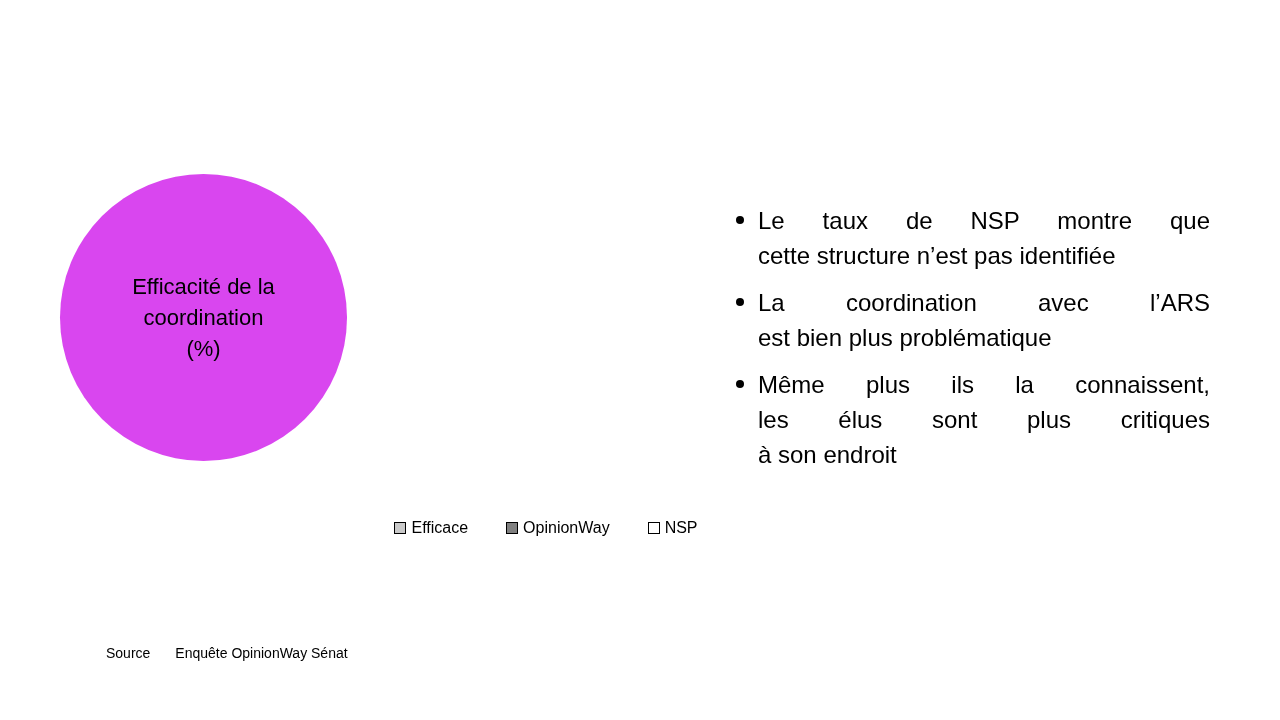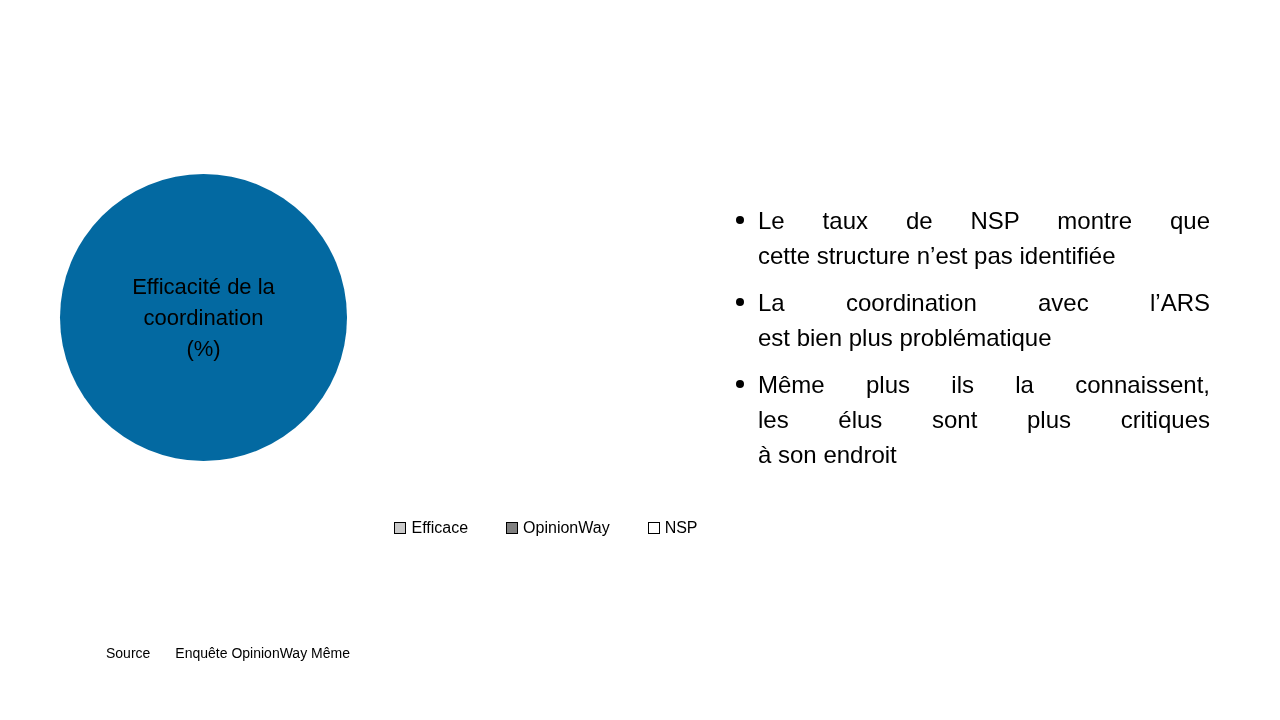--- a/index.html
+++ b/index.html
@@ -14,21 +14,21 @@
   }
 
   
   .circle {
     position: absolute;
     left: 60px;
     top: 174px;
     width: 287px;
     height: 287px;
     border-radius: 50%;
-    background: #0369a1;
+    background: #d946ef;
     display: flex;
     align-items: center;
     justify-content: center;
   }
   .circle-text {
     text-align: center;
     font-size: 22px;
     line-height: 31px;
   }
 
@@ -142,16 +142,16 @@
     </div>
     <div class="bullet">
       <span class="dot"></span>
       <div class="jline">Même plus ils la connaissent,</div>
       <div class="jline">les élus sont plus critiques</div>
       <div class="jline jlast">à son endroit</div>
     </div>
   </div>
 
   <div class="source">
-    <span class="src-prefix">Source</span><span>Enquête OpinionWay Même</span>
+    <span class="src-prefix">Source</span><span>Enquête OpinionWay Sénat</span>
   </div>
 
 </div>
 
 </body></html>

